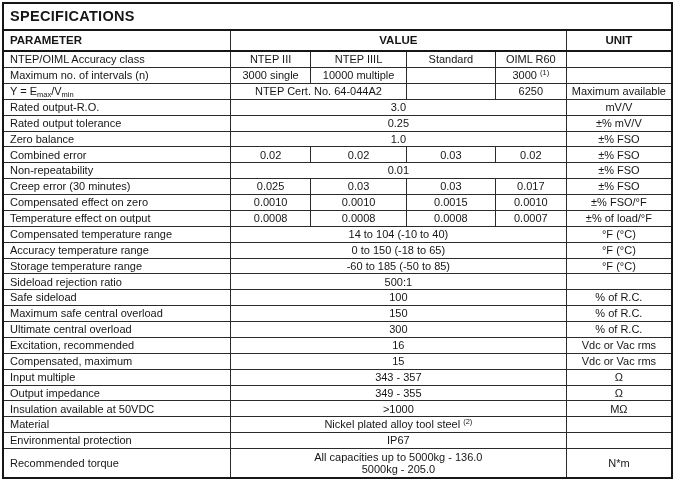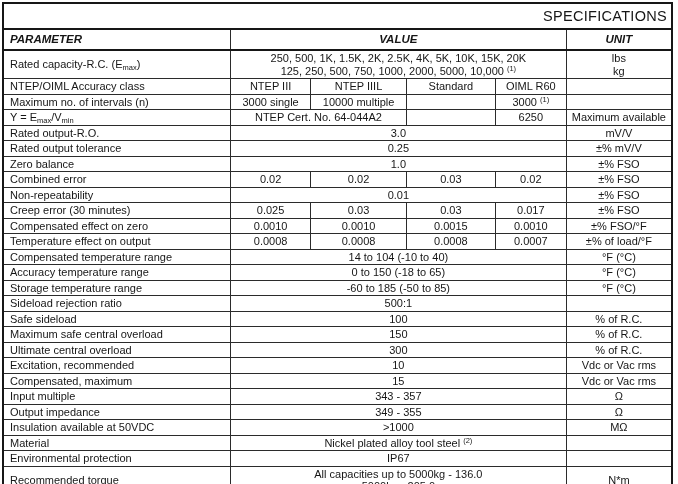--- a/index.html
+++ b/index.html
@@ -17,29 +17,29 @@
   }
   td,th{
     border:1px solid #2b2b2b;
     font-size:11px;line-height:12.5px;
     padding:1px 3px;
     overflow:hidden;
     vertical-align:middle;
   }
   tr.title-row td{
     border-bottom:2px solid #161616;
-    font-weight:normal;font-size:14.5px;letter-spacing:.3px;
-    padding:3px 4px 3px 6px;text-align:right;height:18px;
+    font-weight:bold;font-size:14.5px;letter-spacing:.3px;
+    padding:3px 4px 3px 6px;text-align:left;height:18px;
   }
   tr.head-row th{
     border-bottom:2px solid #161616;
     font-weight:bold;font-size:11.5px;height:17px;
   }
-  th.h-param{text-align:left;padding-left:6px;font-style:italic;}
-  th.h-val,th.h-unit{text-align:center;font-style:italic;}
+  th.h-param{text-align:left;padding-left:6px;}
+  th.h-val,th.h-unit{text-align:center;}
   td.param{text-align:left;padding-left:6px;}
   td.val,td.unit{text-align:center;}
   tr.r{height:15px;}
   tr.r2{height:28px;}
   sub,sup{font-size:7.5px;line-height:0;}
   sup{vertical-align:4px;}
   sub{vertical-align:-2px;}
 </style>
 </head>
 <body>
@@ -58,25 +58,20 @@
       <tr class="title-row">
         <td colspan="6">SPECIFICATIONS</td>
       </tr>
       <tr class="head-row">
         <th class="h-param">PARAMETER</th>
         <th class="h-val" colspan="4">VALUE</th>
         <th class="h-unit">UNIT</th>
       </tr>
     </tbody>
     <tbody id="rows">
-        <tr class="r2">
-          <td class="param">Rated capacity-R.C. (E<sub>max</sub>)</td>
-          <td class="val" colspan="4">250, 500, 1K, 1.5K, 2K, 2.5K, 4K, 5K, 10K, 15K, 20K<br>125, 250, 500, 750, 1000, 2000, 5000, 10,000 <sup>(1)</sup></td>
-          <td class="unit">lbs<br>kg</td>
-        </tr>
         <tr class="r">
           <td class="param">NTEP/OIML Accuracy class</td>
           <td class="val">NTEP III</td>
           <td class="val">NTEP IIIL</td>
           <td class="val">Standard</td>
           <td class="val">OIML R60</td>
           <td class="unit"></td>
         </tr>
         <tr class="r">
           <td class="param">Maximum no. of intervals (n)</td>
@@ -175,21 +170,21 @@
           <td class="val" colspan="4">150</td>
           <td class="unit">% of R.C.</td>
         </tr>
         <tr class="r">
           <td class="param">Ultimate central overload</td>
           <td class="val" colspan="4">300</td>
           <td class="unit">% of R.C.</td>
         </tr>
         <tr class="r">
           <td class="param">Excitation, recommended</td>
-          <td class="val" colspan="4">10</td>
+          <td class="val" colspan="4">16</td>
           <td class="unit">Vdc or Vac rms</td>
         </tr>
         <tr class="r">
           <td class="param">Compensated, maximum</td>
           <td class="val" colspan="4">15</td>
           <td class="unit">Vdc or Vac rms</td>
         </tr>
         <tr class="r">
           <td class="param">Input multiple</td>
           <td class="val" colspan="4">343 - 357</td>

